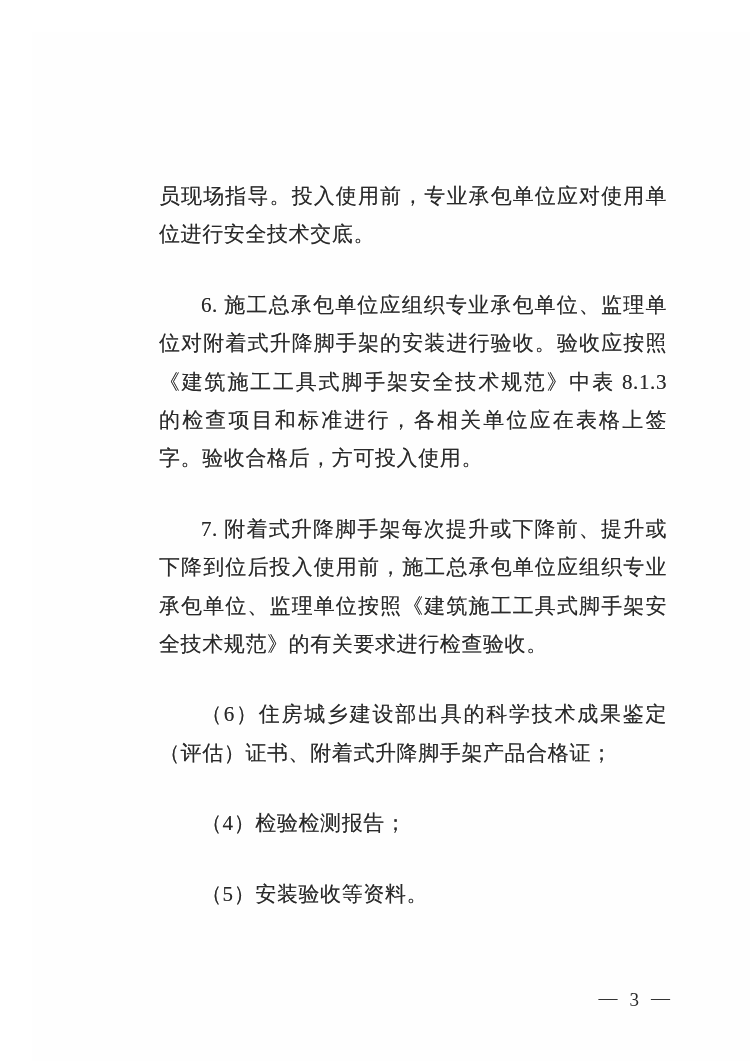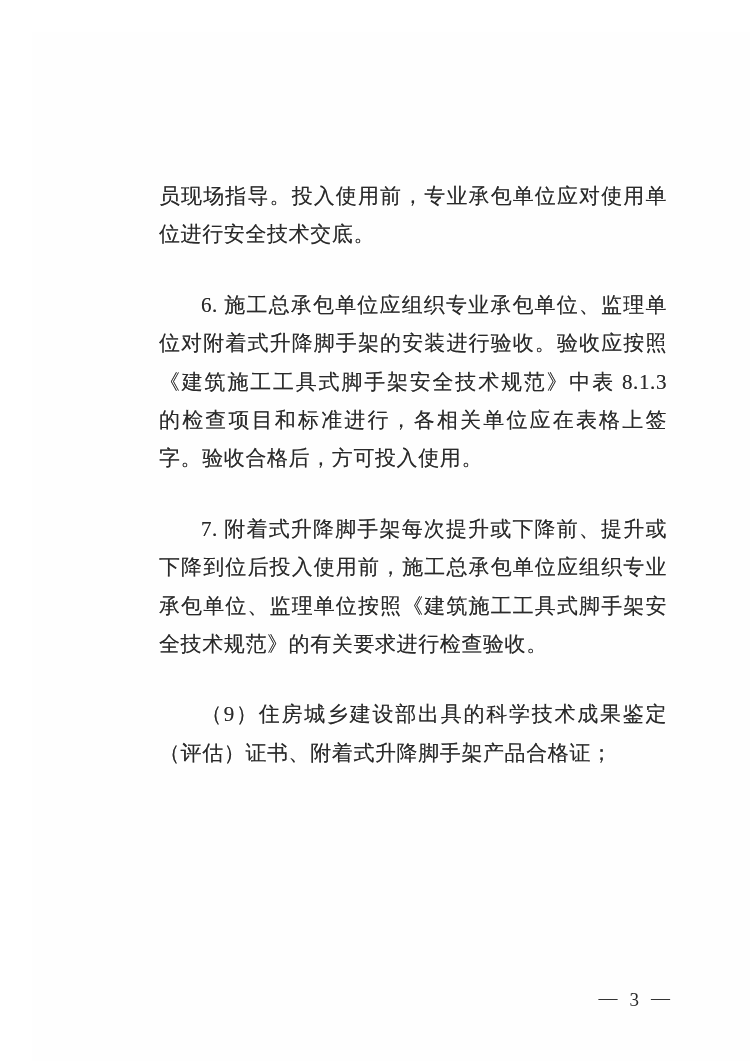--- a/index.html
+++ b/index.html
@@ -57,19 +57,21 @@
   }
 </style>
 </head>
 <body>
 
 <div class="page">
   <div class="content">
     <p class="no-indent">员现场指导。投入使用前，专业承包单位应对使用单位进行安全技术交底。</p>
     <p class="indent">6. 施工总承包单位应组织专业承包单位、监理单位对附着式升降脚手架的安装进行验收。验收应按照《建筑施工工具式脚手架安全技术规范》中表 8.1.3 的检查项目和标准进行，各相关单位应在表格上签字。验收合格后，方可投入使用。</p>
     <p class="indent">7. 附着式升降脚手架每次提升或下降前、提升或下降到位后投入使用前，施工总承包单位应组织专业承包单位、监理单位按照《建筑施工工具式脚手架安全技术规范》的有关要求进行检查验收。</p>
-    <p class="indent">（9）住房城乡建设部出具的科学技术成果鉴定（评估）证书、附着式升降脚手架产品合格证；</p>
+    <p class="indent">（6）住房城乡建设部出具的科学技术成果鉴定（评估）证书、附着式升降脚手架产品合格证；</p>
+    <p class="indent">（4）检验检测报告；</p>
+    <p class="indent">（5）安装验收等资料。</p>
   </div>
 
   <div class="footer">
     <span class="dash">—</span><span class="num">3</span><span class="dash">—</span>
   </div>
 </div>
 
 </body></html>

